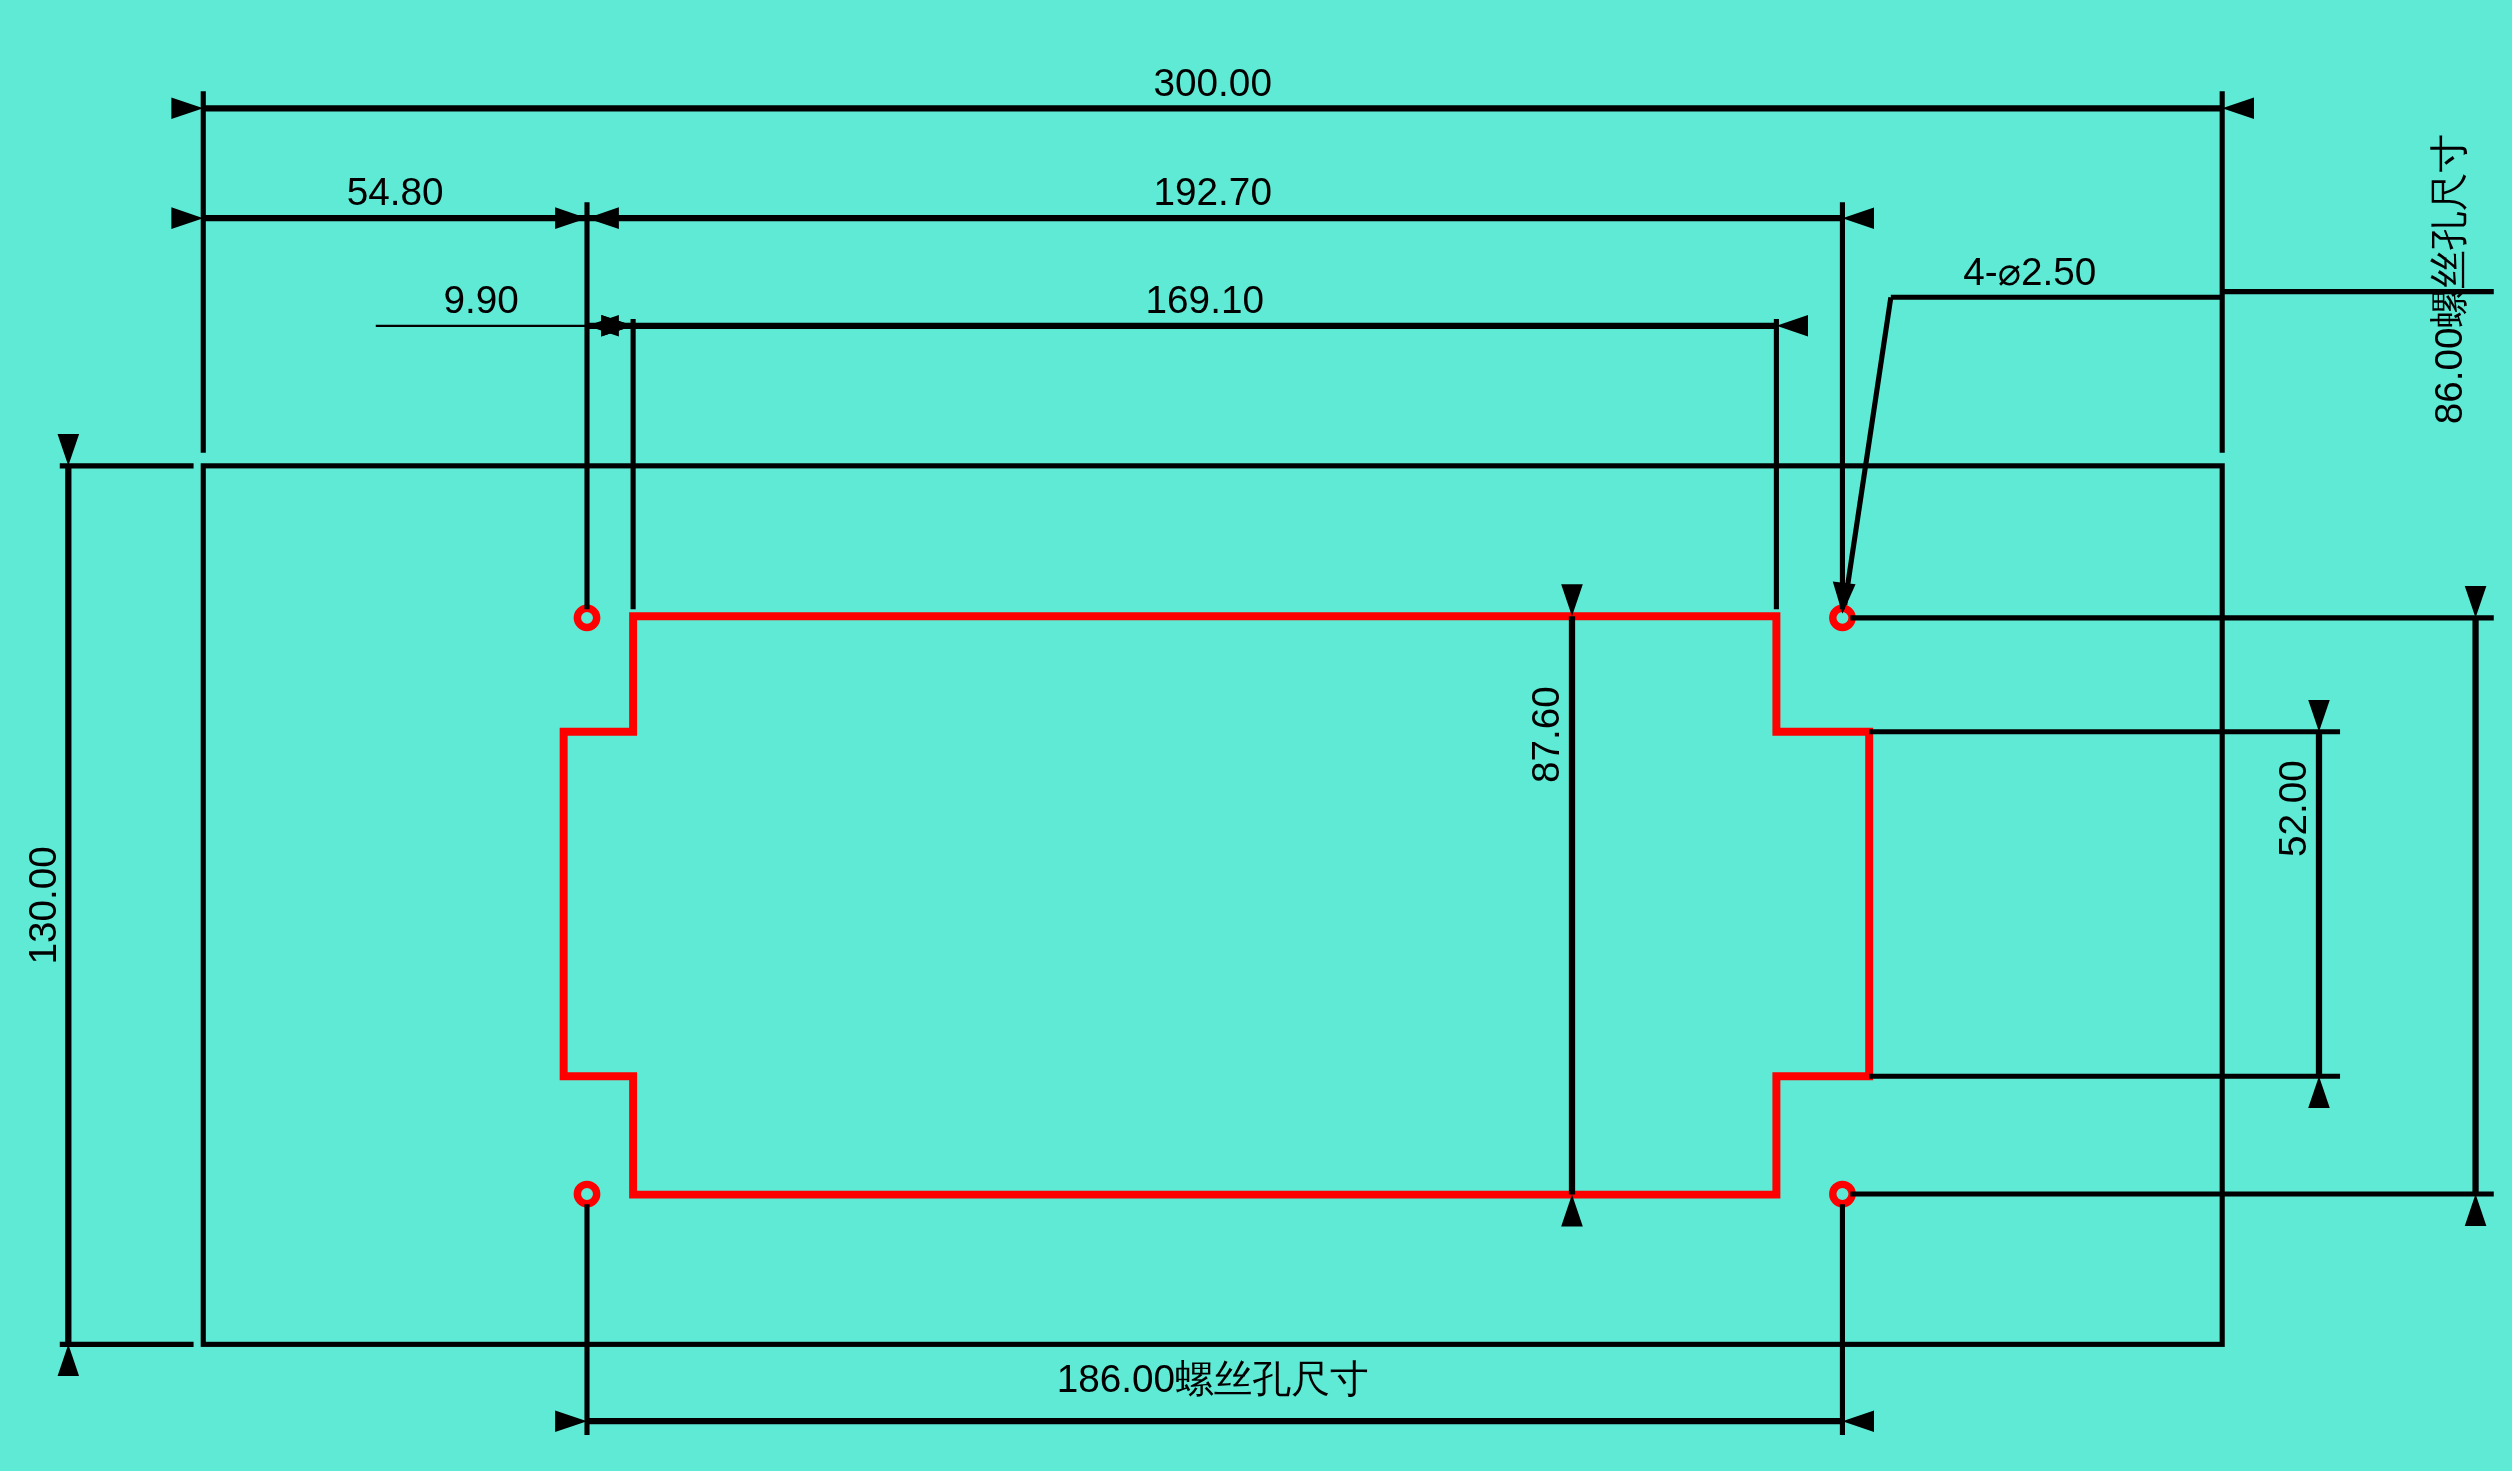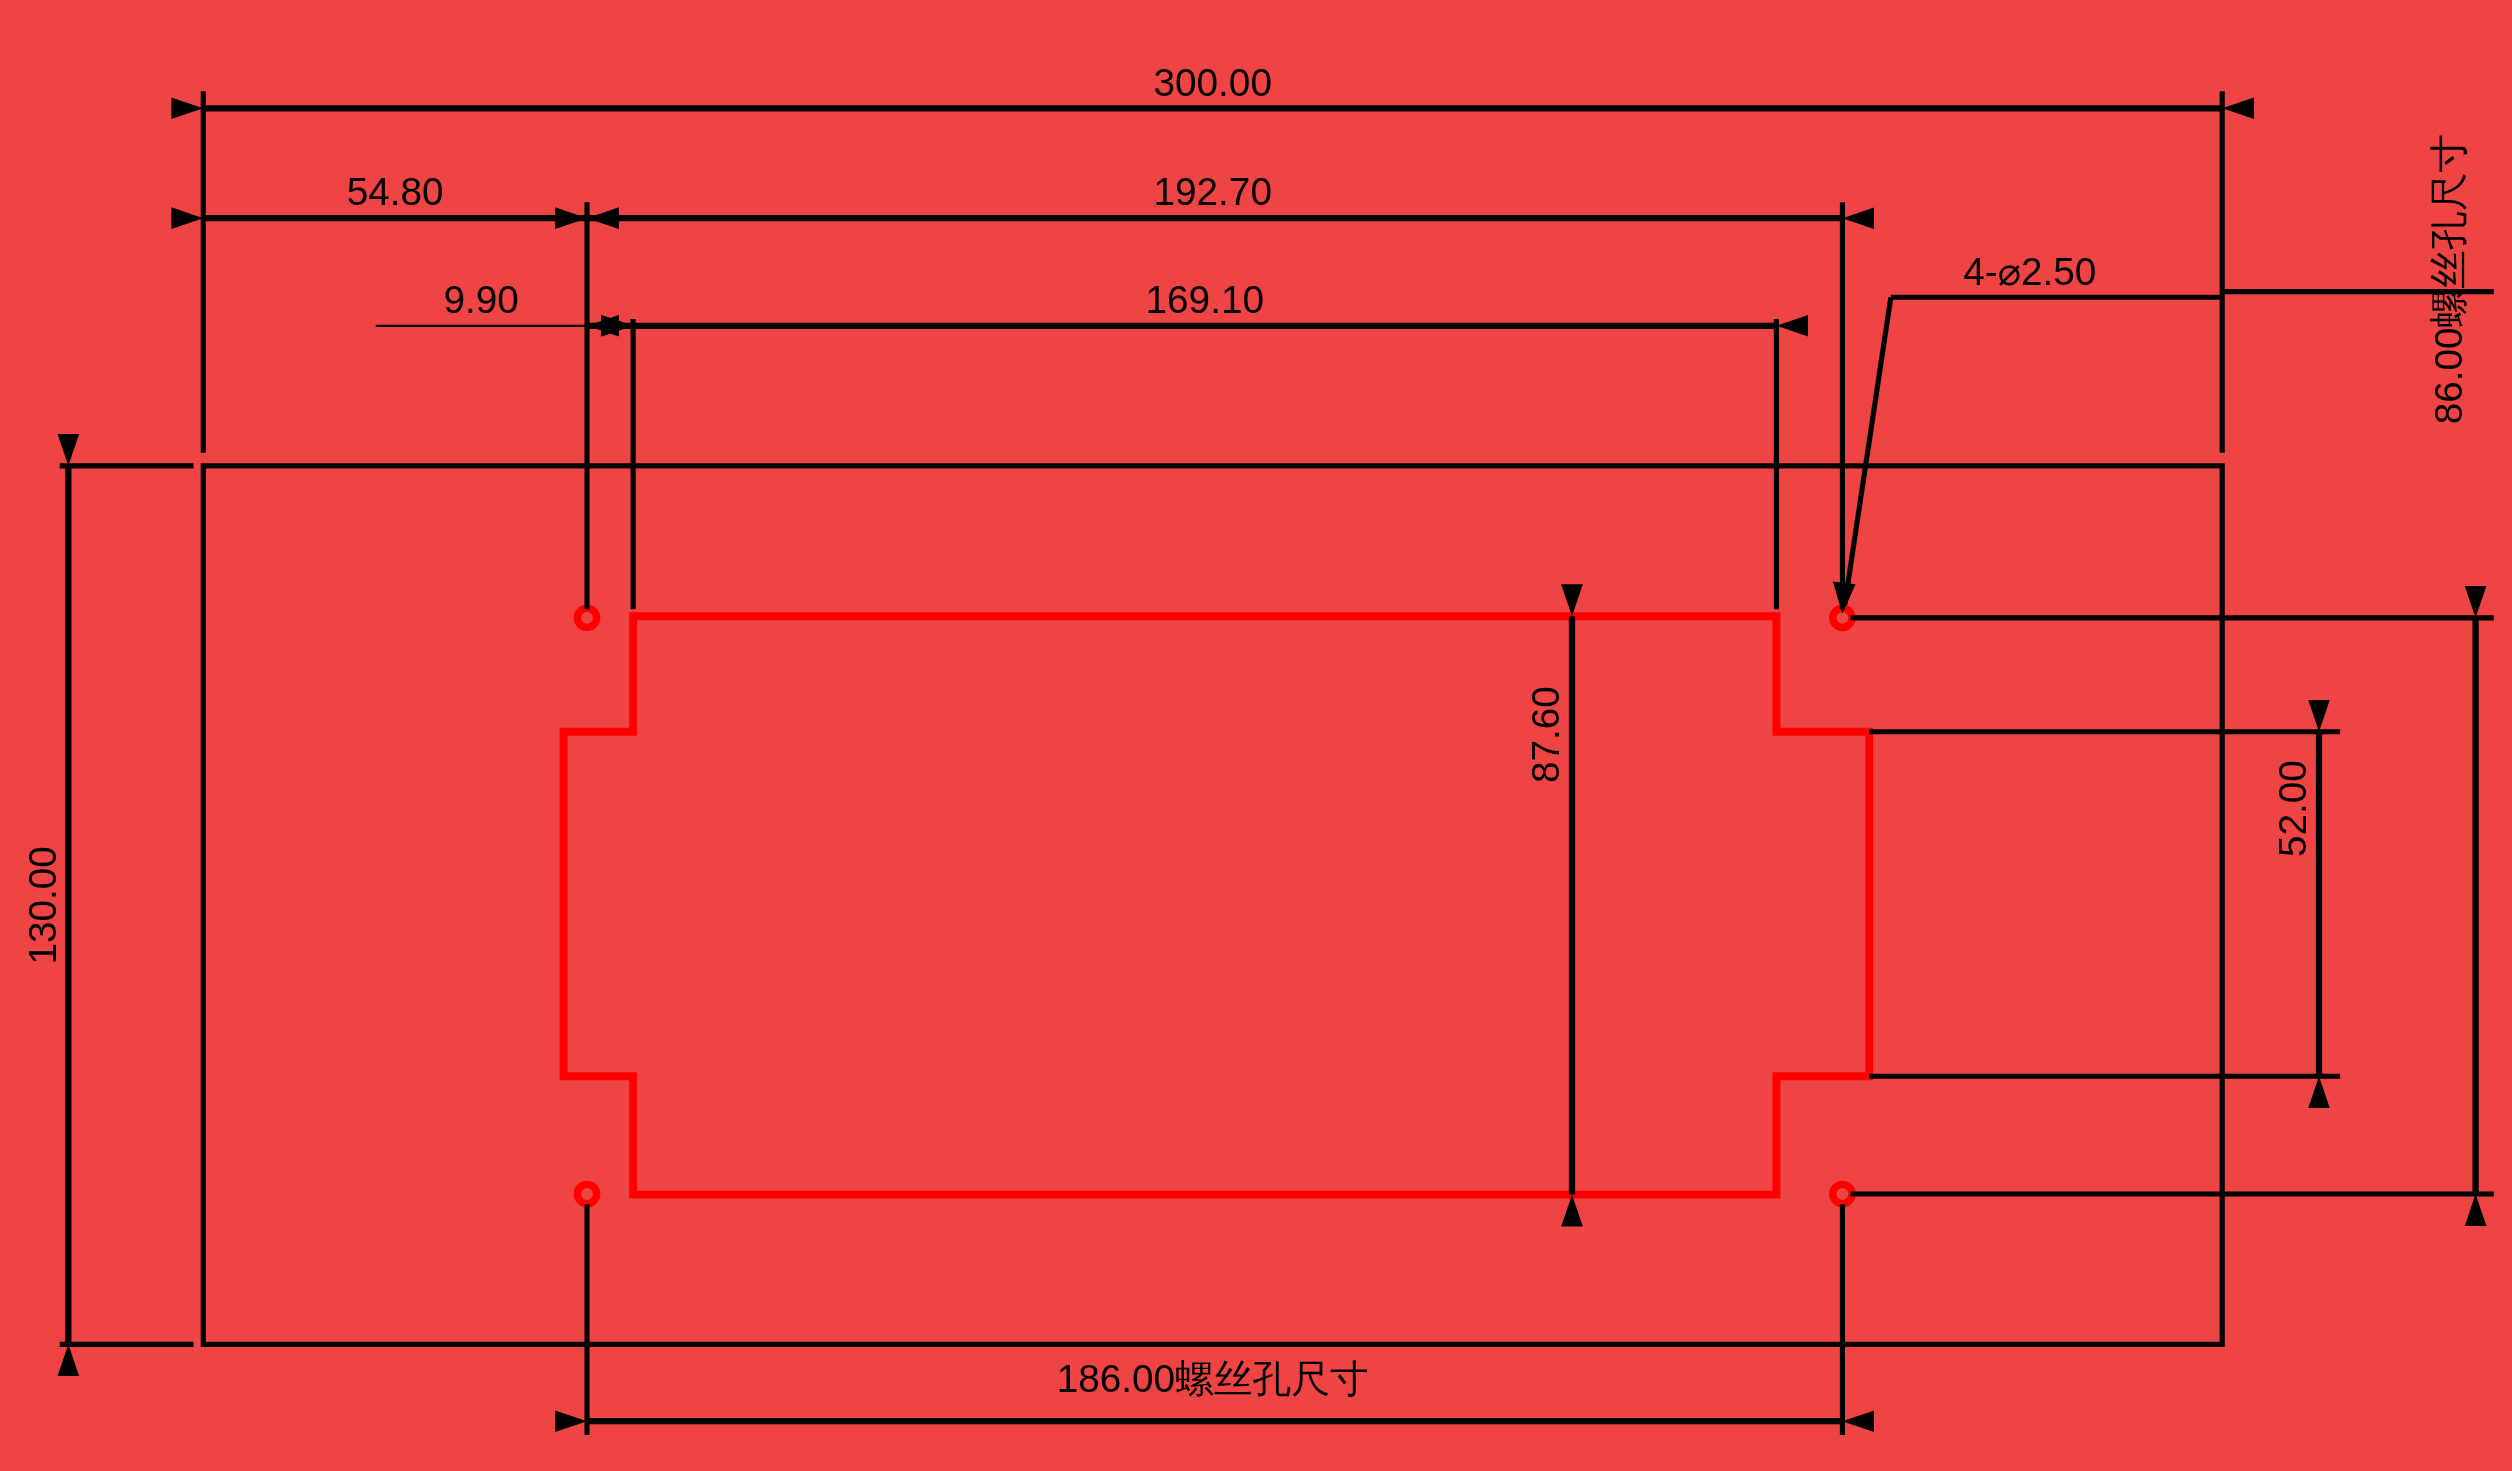--- a/index.html
+++ b/index.html
@@ -10,21 +10,21 @@
   body {
     width: 2512px;
     height: 1472px;
     font-family: "Liberation Sans", sans-serif;
     overflow: hidden;
   }
   #drawing-root {
     position: relative;
     width: 2512px;
     height: 1472px;
-    background: #ef4444;
+    background: #5eead4;
   }
   svg#cad-svg {
     position: absolute;
     top: 0;
     left: 0;
     width: 2512px;
     height: 1472px;
     display: block;
   }
   .dim-text {

